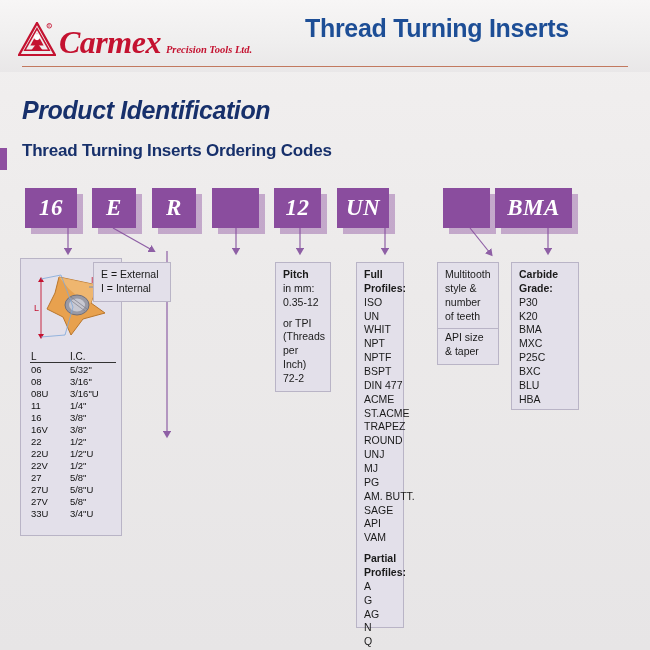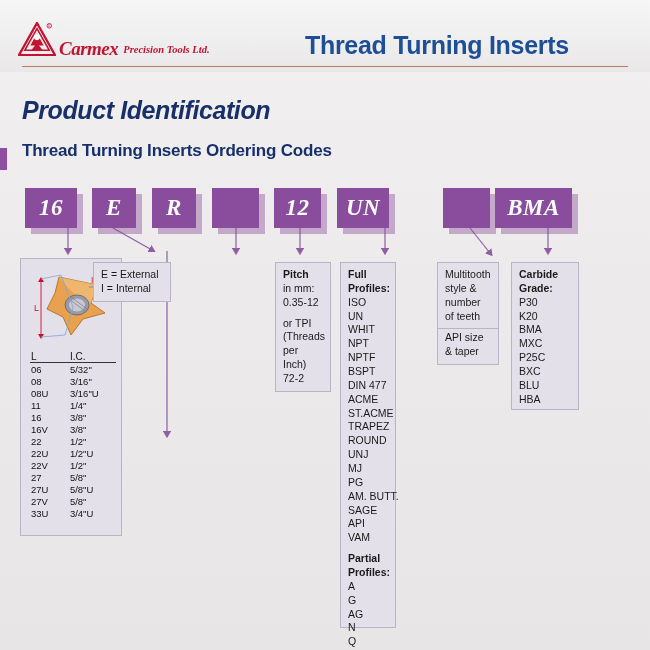--- a/index.html
+++ b/index.html
@@ -25,31 +25,31 @@
     background: #c2795f;
   }
   .logo-wrap {
     position: absolute; left: 18px; top: 22px;
     display: flex; align-items: flex-end;
   }
   .logo-mark { width: 38px; height: 34px; margin-right: 3px; margin-bottom: 2px; }
   .logo-name {
     font-family: "Liberation Serif", serif;
     font-style: italic; font-weight: bold;
-    font-size: 19px; color: #c41230; letter-spacing: -0.5px;
+    font-size: 32px; color: #c41230; letter-spacing: -0.5px;
     line-height: 1;
   }
   .logo-sub {
     font-family: "Liberation Serif", serif;
     font-style: italic; font-weight: bold;
     font-size: 10.5px; color: #c41230;
     margin-left: 5px; margin-bottom: 3px; line-height: 1; margin-top: 17px;
   }
   .header-title {
-    position: absolute; left: 305px; top: 31px;
+    position: absolute; left: 305px; top: 14px;
     font-size: 25px; font-weight: bold; color: #1d4e96;
     letter-spacing: -0.3px;
   }
 
   
   .h1 {
     position: absolute; left: 22px; top: 96px;
     font-size: 25px; font-weight: bold; font-style: italic;
     color: #17306b; letter-spacing: -0.4px;
   }
@@ -291,21 +291,21 @@
       <div>in mm:</div>
       <div>0.35-12</div>
       <div class="gap"></div>
       <div>or TPI</div>
       <div>(Threads</div>
       <div>per Inch)</div>
       <div>72-2</div>
     </div>
   </div>
 
-  <div class="infobox" style="left:340px; top:262px; width:56px; height:366px;">
+  <div class="infobox" style="left:356px; top:262px; width:48px; height:366px;">
     <div class="pad">
       <span class="hdlabel">Full</span>
       <span class="hdlabel">Profiles:</span>
       <ul class="list" id="full-profiles">
           <li>ISO</li>
           <li>UN</li>
           <li>WHIT</li>
           <li>NPT</li>
           <li>NPTF</li>
           <li>BSPT</li>

